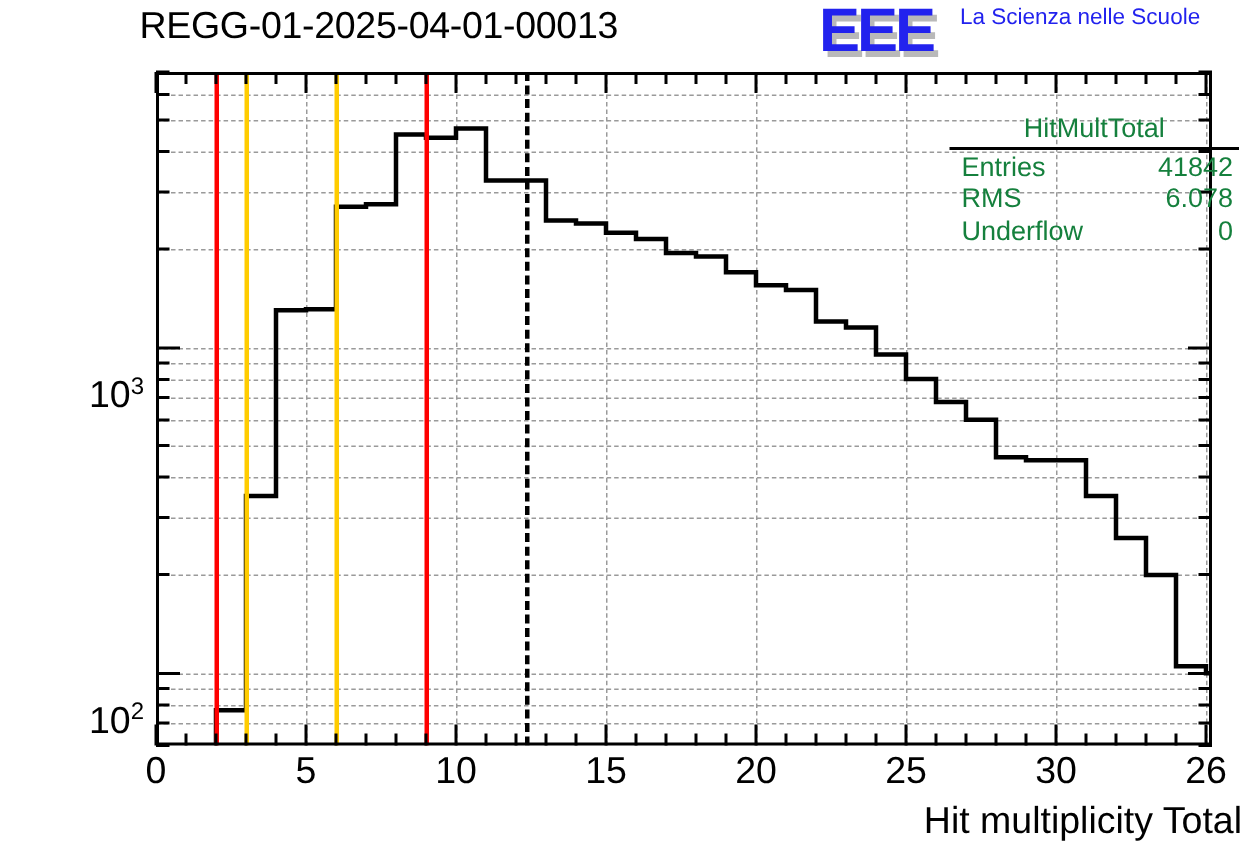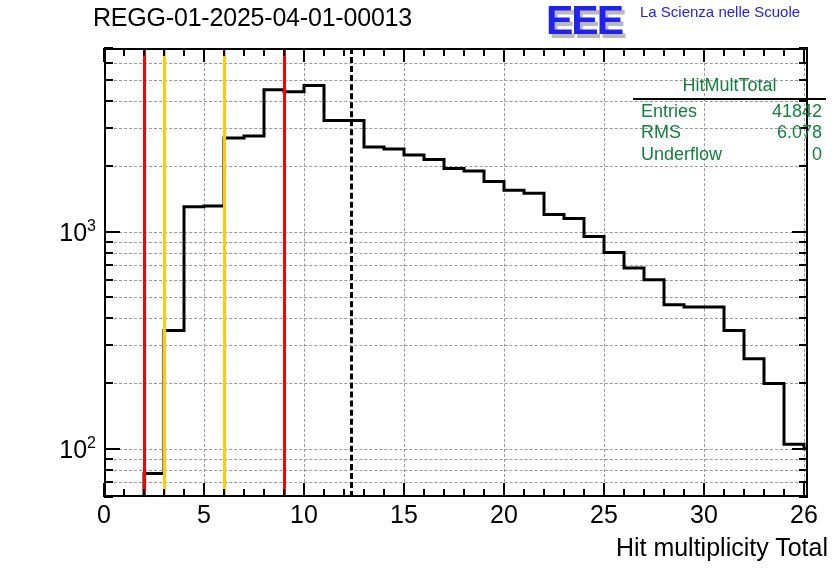--- a/index.html
+++ b/index.html
@@ -41,21 +41,21 @@
 
   
   .tick{position:absolute;background:#000;}
 
   .xlab{
     position:absolute;top:500px;font-size:25px;color:#000;
     transform:translateX(-50%);white-space:nowrap;
   }
   .ylab{
     position:absolute;font-size:25px;color:#000;white-space:nowrap;
-    transform:translateY(-50%);text-align:right;
+    transform:translateY(-50%);text-align:right;margin-top:32px;
   }
   .ylab sup{font-size:16px;vertical-align:super;}
 
   .axis-title{
     position:absolute;right:8px;top:533px;font-size:25px;color:#000;white-space:nowrap;
   }
 
   
   .vline{position:absolute;top:0;height:449px;width:3px;}
 

